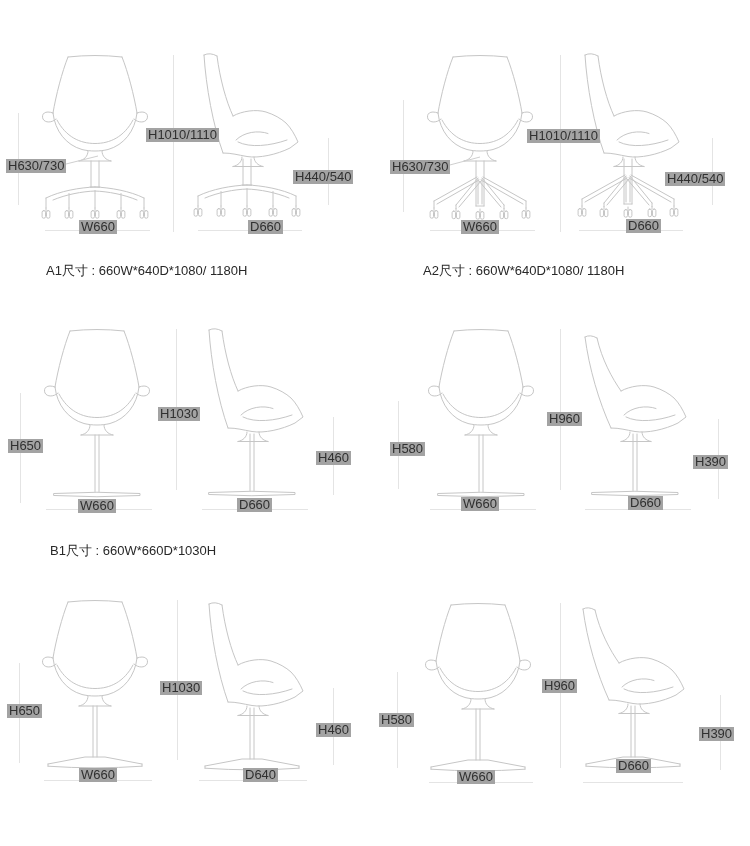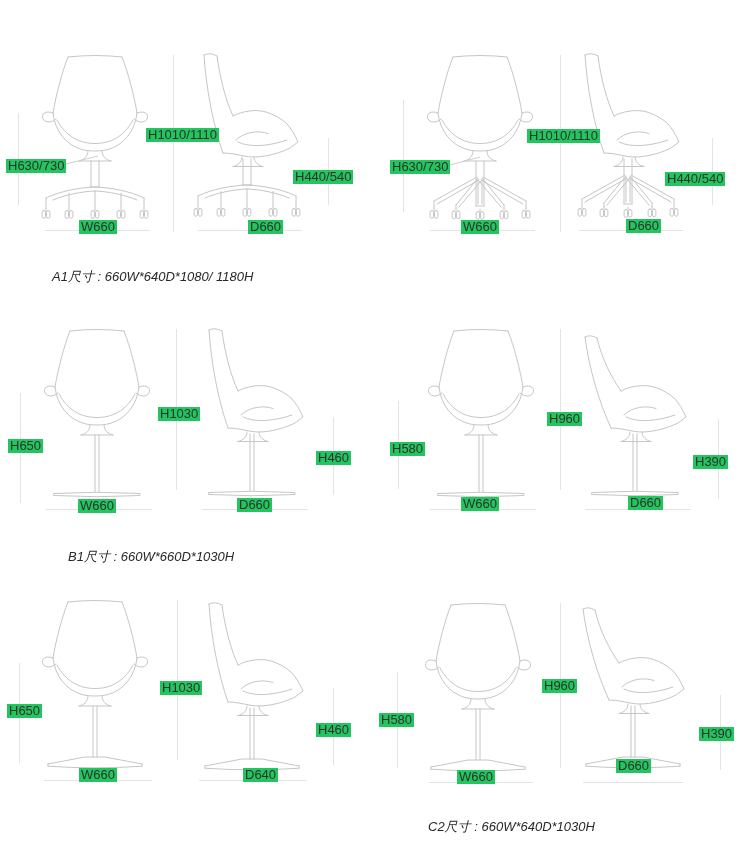--- a/index.html
+++ b/index.html
@@ -6,23 +6,23 @@
   #page{position:relative;width:750px;height:846px;background:#ffffff;overflow:hidden;
         font-family:"Liberation Sans",sans-serif;}
   .panel{position:absolute;width:375px;height:282px;}
   svg.chair{position:absolute;z-index:2;overflow:visible;}
   #chair-defs path, #chair-defs rect{fill:none;stroke:#c6c6c6;stroke-width:1;
         stroke-linecap:round;stroke-linejoin:round;}
   .vline{position:absolute;width:1px;background:#e4e4e4;z-index:1;}
   .hline{position:absolute;height:1px;background:#e4e4e4;z-index:1;}
   .leader{position:absolute;z-index:2;overflow:visible;}
   .leader line{stroke:#cfcfcf;stroke-width:1;}
-  .lbl{position:absolute;font-size:13px;line-height:14px;color:#303030;background:#22c55e;
+  .lbl{position:absolute;font-size:13px;line-height:14px;color:#303030;background:#a3a3a3;
        padding:0 2px;white-space:nowrap;z-index:3;}
-  .caption{position:absolute;margin:12px;font-size:13px;color:#282828;white-space:nowrap;z-index:3;font-style:italic;}
+  .caption{position:absolute;margin:6px;font-size:13px;color:#282828;white-space:nowrap;z-index:3;}
 
   
   .p-a1{left:0;top:0;}
   .p-a1 .front{left:40px;top:55px;} .p-a1 .side{left:192px;top:53px;}
   .p-a1 .l-back{left:146px;top:128px;} .p-a1 .l-arm{left:6px;top:159px;}
   .p-a1 .l-seat{left:293px;top:170px;}
   .p-a1 .l-w{left:79px;top:220px;} .p-a1 .l-d{left:248px;top:220px;}
   .p-a1 .v1{left:18px;top:113px;height:92px;} .p-a1 .v2{left:173px;top:55px;height:177px;}
   .p-a1 .v3{left:328px;top:138px;height:67px;}
   .p-a1 .h1{left:45px;top:230px;width:105px;} .p-a1 .h2{left:198px;top:230px;width:104px;}
@@ -43,21 +43,21 @@
 
   
   .p-b1{left:0;top:273px;}
   .p-b1 .front{left:42px;top:56px;} .p-b1 .side{left:197px;top:55px;}
   .p-b1 .l-back{left:158px;top:134px;} .p-b1 .l-arm{left:8px;top:166px;}
   .p-b1 .l-seat{left:316px;top:178px;}
   .p-b1 .l-w{left:78px;top:226px;} .p-b1 .l-d{left:237px;top:225px;}
   .p-b1 .v1{left:20px;top:120px;height:110px;} .p-b1 .v2{left:176px;top:56px;height:161px;}
   .p-b1 .v3{left:333px;top:144px;height:78px;}
   .p-b1 .h1{left:46px;top:236px;width:106px;} .p-b1 .h2{left:202px;top:236px;width:106px;}
-  .p-b1 .caption{left:56px;top:263px;}
+  .p-b1 .caption{left:44px;top:263px;}
 
   
   .p-b2{left:375px;top:273px;}
   .p-b2 .front{left:51px;top:56px;} .p-b2 .side{left:205px;top:55px;}
   .p-b2 .l-back{left:172px;top:139px;} .p-b2 .l-arm{left:15px;top:169px;}
   .p-b2 .l-seat{left:318px;top:182px;}
   .p-b2 .l-w{left:86px;top:224px;} .p-b2 .l-d{left:253px;top:223px;}
   .p-b2 .v1{left:23px;top:128px;height:88px;} .p-b2 .v2{left:185px;top:56px;height:161px;}
   .p-b2 .v3{left:343px;top:146px;height:80px;}
   .p-b2 .h1{left:55px;top:236px;width:106px;} .p-b2 .h2{left:210px;top:236px;width:106px;}
@@ -205,20 +205,21 @@
         <use href="#base-star-splay" y="4"></use>
     </svg>
     <svg class="leader" width="40" height="16">
         <line x1="2" y1="13" x2="36" y2="4"></line>
       </svg>
     <span class="lbl l-back">H1010/1110</span>
     <span class="lbl l-arm">H630/730</span>
     <span class="lbl l-seat">H440/540</span>
     <span class="lbl l-w">W660</span>
     <span class="lbl l-d">D660</span>
+    <p class="caption">A2尺寸 : 660W*640D*1080/ 1180H</p>
   </section>
 
   <section class="panel p-b1">
     <div class="vline v1"></div>
     <div class="vline v2"></div>
     <div class="vline v3"></div>
     <div class="hline h1"></div>
     <div class="hline h2"></div>
     <svg class="chair front" width="110" height="174" viewBox="0 0 110 174">
       <use href="#front-shell"></use>
@@ -290,16 +291,15 @@
     </svg>
     <svg class="chair side" width="110" height="174" viewBox="0 0 110 174">
       <use href="#side-shell-r"></use>
         <use href="#base-pedestal-plate" y="6"></use>
     </svg>
     <span class="lbl l-back">H960</span>
     <span class="lbl l-arm">H580</span>
     <span class="lbl l-seat">H390</span>
     <span class="lbl l-w">W660</span>
     <span class="lbl l-d">D660</span>
-    <p class="caption">C2尺寸 : 660W*640D*1030H</p>
   </section>
 
 </div>
 
 </body></html>

